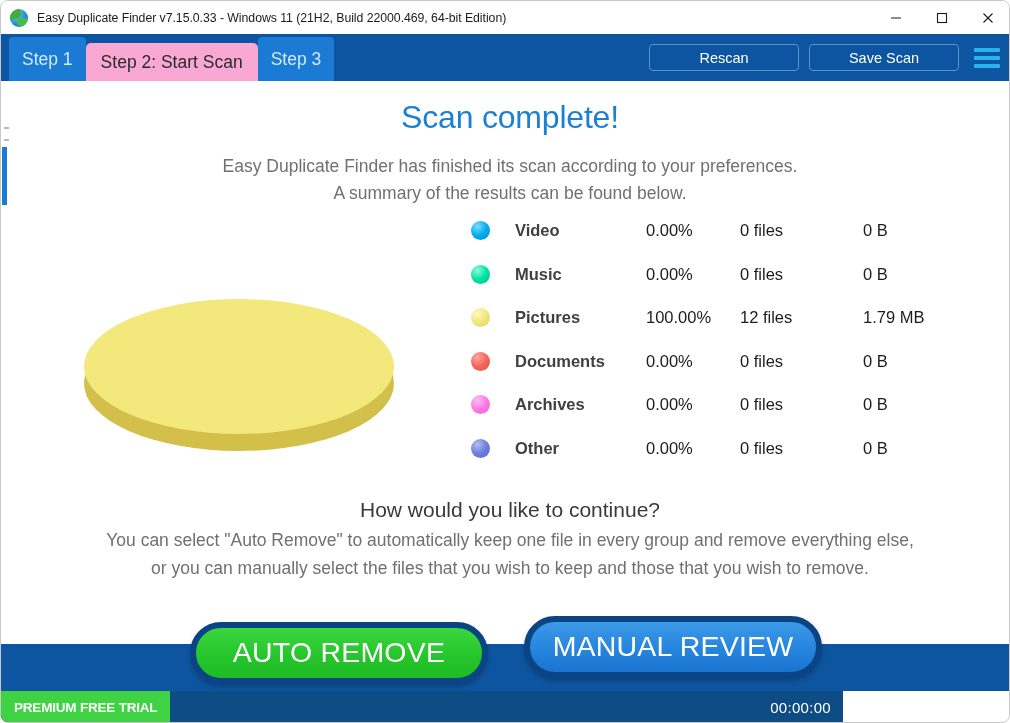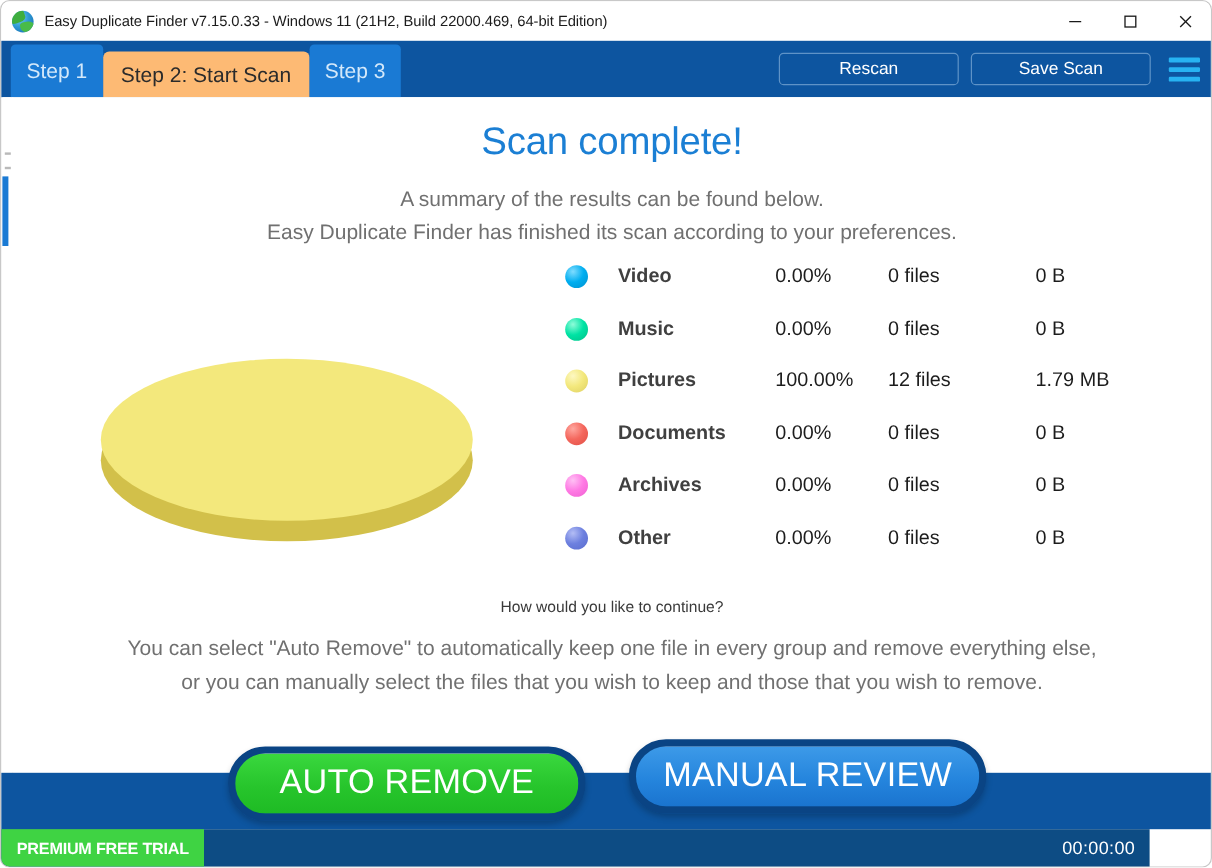--- a/index.html
+++ b/index.html
@@ -111,21 +111,21 @@
     box-sizing: border-box;
     white-space: nowrap;
   }
   .tab.inactive {
     background: #1a7ad4;
     color: #d3e8fa;
     height: 44px;
     margin-bottom: 0px;
   }
   .tab.active {
-    background: #fdba74;
+    background: #f9a8d4;
     color: #2b2b2b;
     height: 38px;
     font-size: 17.5px;
     padding: 12px 15px;
     border-radius: 5px 5px 0 0;
     margin-top: 32px;
   }
   .header-actions {
     position: absolute;
     right: 10px; top: 0;
@@ -279,21 +279,21 @@
     font-size: 16.5px;
     color: #1c1c1c;
   }
 
   
   .continue-q {
     position: absolute;
     left: 0; top: 417px;
     width: 1000px;
     text-align: center;
-    font-size: 13px;
+    font-size: 21px;
     color: #3a3a3a;
   }
   .continue-d {
     position: absolute;
     left: 0; top: 445px;
     width: 1000px;
     text-align: center;
     font-size: 17.5px;
     color: #707070;
     line-height: 28px;
@@ -339,21 +339,21 @@
     margin-top: 12px;
   }
   .bigbtn.blue {
     background: linear-gradient(180deg, #3d9ae8 0%, #2585dd 55%, #1a74cf 100%);
   }
 
   
   .statusbar {
     position: absolute;
     left: 0; top: 690px;
-    width: 957px; height: 33px;
+    width: 842px; height: 33px;
     background: #0d4c84;
     display: flex;
     align-items: center;
   }
   .trial-badge {
     height: 33px;
     background: #3fd343;
     color: #ffffff;
     font-size: 13.5px;
     font-weight: bold;
@@ -421,22 +421,22 @@
     <div class="tick" style="top:46px;"></div>
     <div class="tick" style="top:58px;"></div>
     <div class="thumb"></div>
   </div>
 
   <div class="content">
 
     <div class="headline">Scan complete!</div>
 
     <div class="subtext">
+      <div>Easy Duplicate Finder has finished its scan according to your preferences.</div>
       <div>A summary of the results can be found below.</div>
-      <div>Easy Duplicate Finder has finished its scan according to your preferences.</div>
     </div>
 
     <div class="pie-wrap">
       <div class="pie-side"></div>
       <div class="pie-top"></div>
     </div>
 
     <div class="legend">
 
       <div class="legend-row">

